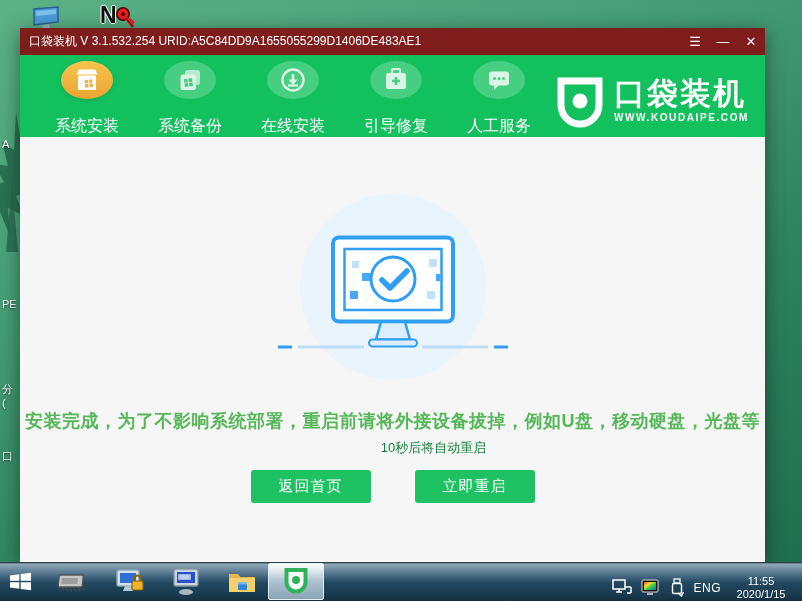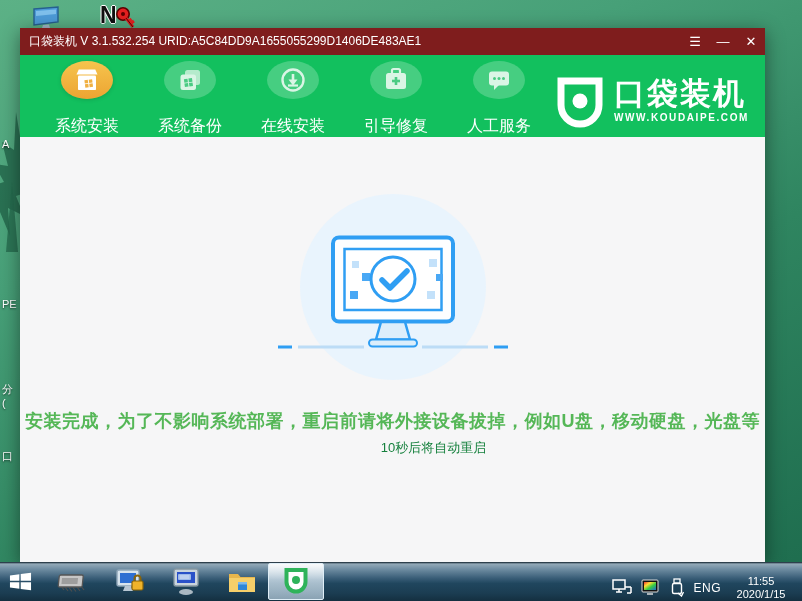--- a/index.html
+++ b/index.html
@@ -220,20 +220,24 @@
       <rect x="91" y="104.5" width="48" height="7" rx="3.5" fill="#dceefb" stroke="#2f9ef3" stroke-width="2"></rect>
       <path d="M0,112 h14" stroke="#2f9ef3" stroke-width="3"></path>
       <path d="M20,112 h66" stroke="#bcdcf6" stroke-width="3"></path>
       <path d="M144,112 h66" stroke="#bcdcf6" stroke-width="3"></path>
       <path d="M216,112 h14" stroke="#2f9ef3" stroke-width="3"></path>
     </svg>
 
     <div class="message">安装完成，为了不影响系统部署，重启前请将外接设备拔掉，例如U盘，移动硬盘，光盘等</div>
     <div class="countdown">10秒后将自动重启</div>
 
+    <div class="btn-row">
+      <button class="btn">返回首页</button>
+      <button class="btn">立即重启</button>
+    </div>
   </div>
 </div>
 
 <div class="taskbar">
   <div class="tb-btn">
     <svg width="25" height="23" viewBox="0 0 24 24">
       <g fill="#fff">
         <path d="M1,5.8 L10.8,4.4 V11.2 H1 Z"></path>
         <path d="M12.2,4.2 L23,2.8 V11.2 H12.2 Z"></path>
         <path d="M1,12.8 H10.8 V19.6 L1,18.2 Z"></path>

